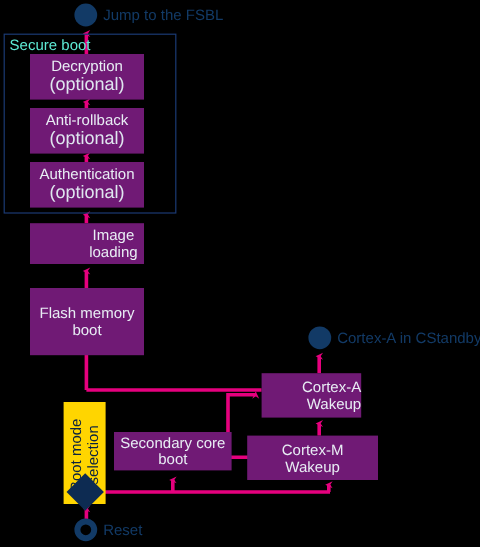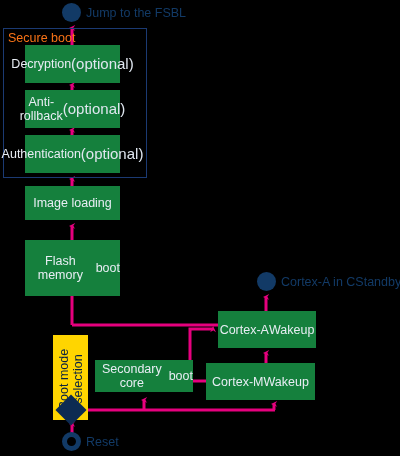--- a/index.html
+++ b/index.html
@@ -19,45 +19,45 @@
   svg.wires {
     position: absolute;
     left: 0;
     top: 0;
     width: 400px;
     height: 456px;
     pointer-events: none;
   }
   .node {
     position: absolute;
-    background: #15803d;
+    background: #701a75;
     color: #e8edf4;
     display: flex;
-    flex-direction: row;
+    flex-direction: column;
     align-items: center;
     justify-content: center;
     text-align: center;
     line-height: 1.12;
     font-size: 12.5px;
     box-sizing: border-box;
   }
   .node .sub {
     font-size: 15px;
     color: #dfe6ef;
     margin-top: 1px;
   }
   .group-box {
     position: absolute;
     border: 1px solid #1b3a73;
     box-sizing: border-box;
     background: transparent;
   }
   .group-label {
     position: absolute;
-    color: #f97316;
+    color: #5eead4;
     font-size: 12.5px;
     white-space: nowrap;
   }
   .yellow-box {
     position: absolute;
     background: #ffd500;
     box-sizing: border-box;
   }
   .yellow-box .vtext {
     position: absolute;
@@ -172,21 +172,21 @@
   <div class="node" style="left:25px; top:90px; width:95px; height:38px;">
     <div>Anti-rollback</div>
     <div class="sub">(optional)</div>
   </div>
 
   <div class="node" style="left:25px; top:135px; width:95px; height:38px;">
     <div>Authentication</div>
     <div class="sub">(optional)</div>
   </div>
 
-  <div class="node" style="left:25px; top:186px; width:95px; height:34px;">
+  <div class="node" style="left:25px; top:186px; width:95px; height:34px;padding-left:44px;">
     <div>Image loading</div>
   </div>
 
   <div class="node" style="left:25px; top:240px; width:95px; height:56px;">
     <div>Flash memory</div>
     <div>boot</div>
   </div>
 
   <div class="yellow-box" style="left:53px; top:335px; width:35px; height:85px;">
     <div class="vtext">
@@ -195,21 +195,21 @@
       <span>selection</span>
     </div>
   </div>
   <div class="diamond" style="left:60px; top:399px;"></div>
 
   <div class="node" style="left:95px; top:360px; width:98px; height:32px;">
     <div>Secondary core</div>
     <div>boot</div>
   </div>
 
-  <div class="node" style="left:218px; top:311px; width:98px; height:37px;">
+  <div class="node" style="left:218px; top:311px; width:83px; height:37px;align-items:flex-end;">
     <div>Cortex-A</div>
     <div>Wakeup</div>
   </div>
 
   <div class="node" style="left:206px; top:363px; width:109px; height:37px;">
     <div>Cortex-M</div>
     <div>Wakeup</div>
   </div>
 
 </div>

